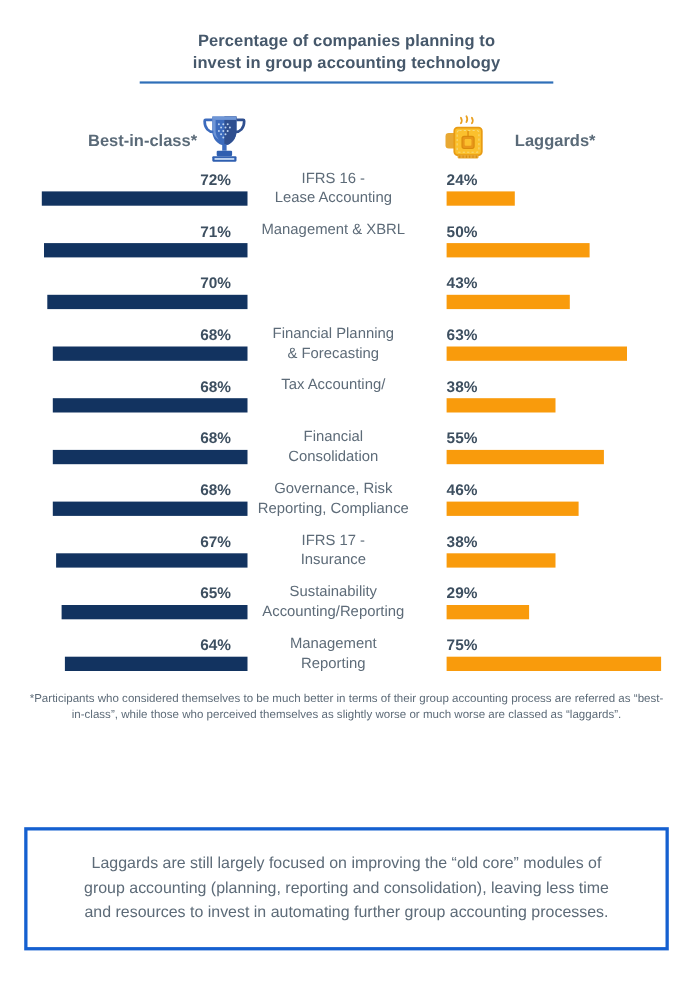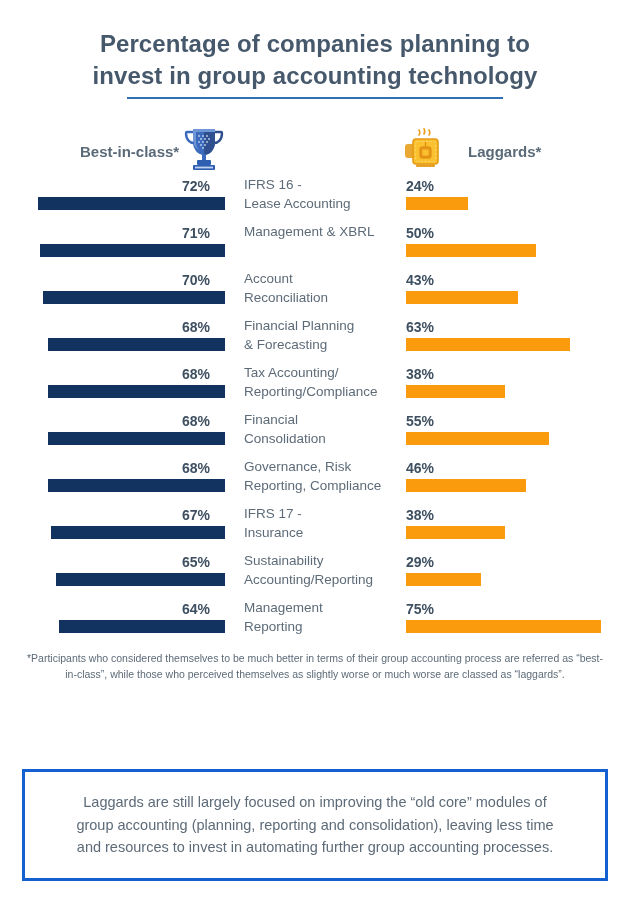--- a/index.html
+++ b/index.html
@@ -12,21 +12,21 @@
     position: relative;
     overflow: hidden;
   }
 
   
   .title-block {
     padding-top: 28px;
     text-align: center;
   }
   .title-line {
-    font-size: 24px;
+    font-size: 15px;
     font-weight: 700;
     color: #46586b;
     line-height: 1.32;
     letter-spacing: 0.1px;
   }
   .title-rule {
     width: 376px;
     height: 2px;
     background: #2f6fb8;
     margin: 6px auto 0 auto;
@@ -104,23 +104,24 @@
     position: absolute;
     left: 406px;
     top: 20px;
     height: 13px;
     background: #f99b0c;
   }
 
   
   .cat {
     position: absolute;
-    left: 244px;
+    left: 220px;
     top: -1px;
     width: 166px;
+    text-align: center;
     font-size: 13.5px;
     color: #5d6b78;
     line-height: 1.38;
   }
 
   
   .footnote {
     margin: 4px auto 0 auto;
     width: 580px;
     text-align: center;
@@ -133,21 +134,20 @@
   .callout {
     position: absolute;
     left: 22px;
     top: 752px;
     width: 586px;
     height: 112px;
     border: 3px solid #1560d0;
     display: flex;
     align-items: center;
     justify-content: center;
-    margin-top: 17px;
   }
   .callout-text {
     width: 480px;
     text-align: center;
     font-size: 14.5px;
     color: #5d6b78;
     line-height: 1.55;
   }
 </style>
 </head>
@@ -239,43 +239,38 @@
       <div class="bar-left" style="width:184.6px"></div>
       <div class="cat">
         <div>Management &amp; XBRL</div>
       </div>
       <div class="val-right">50%</div>
       <div class="bar-right" style="width:130px"></div>
     </div>
     <div class="row">
       <div class="val-left">70%</div>
       <div class="bar-left" style="width:182px"></div>
-      <div class="cat">
-        <div>Account</div>
-        <div>Reconciliation</div>
-      </div>
       <div class="val-right">43%</div>
       <div class="bar-right" style="width:111.8px"></div>
     </div>
     <div class="row">
       <div class="val-left">68%</div>
       <div class="bar-left" style="width:176.8px"></div>
       <div class="cat">
         <div>Financial Planning</div>
         <div>&amp; Forecasting</div>
       </div>
       <div class="val-right">63%</div>
       <div class="bar-right" style="width:163.8px"></div>
     </div>
     <div class="row">
       <div class="val-left">68%</div>
       <div class="bar-left" style="width:176.8px"></div>
       <div class="cat">
         <div>Tax Accounting/</div>
-        <div>Reporting/Compliance</div>
       </div>
       <div class="val-right">38%</div>
       <div class="bar-right" style="width:98.8px"></div>
     </div>
     <div class="row">
       <div class="val-left">68%</div>
       <div class="bar-left" style="width:176.8px"></div>
       <div class="cat">
         <div>Financial</div>
         <div>Consolidation</div>

